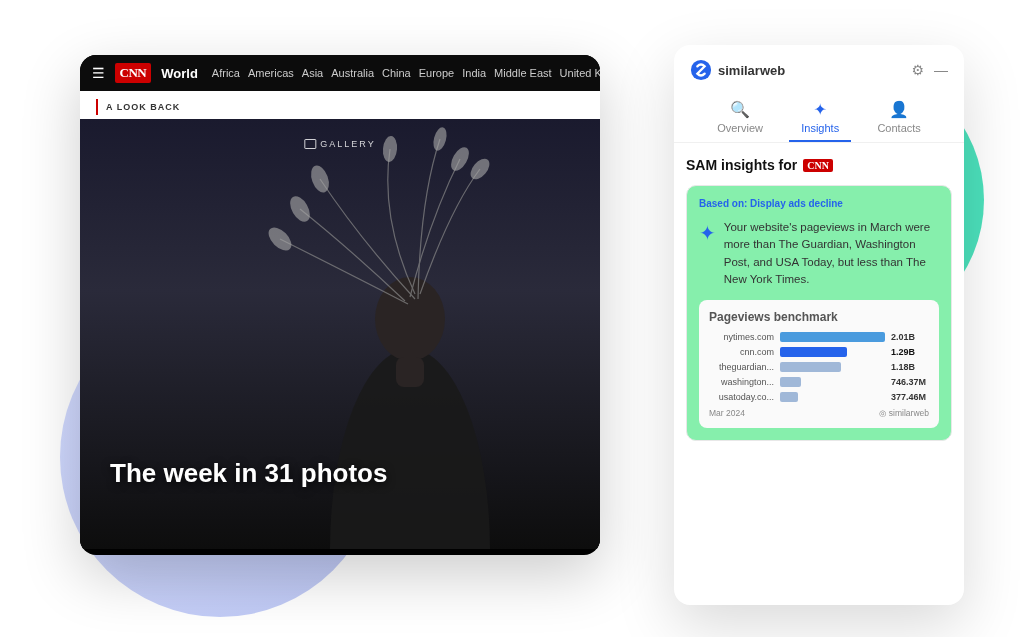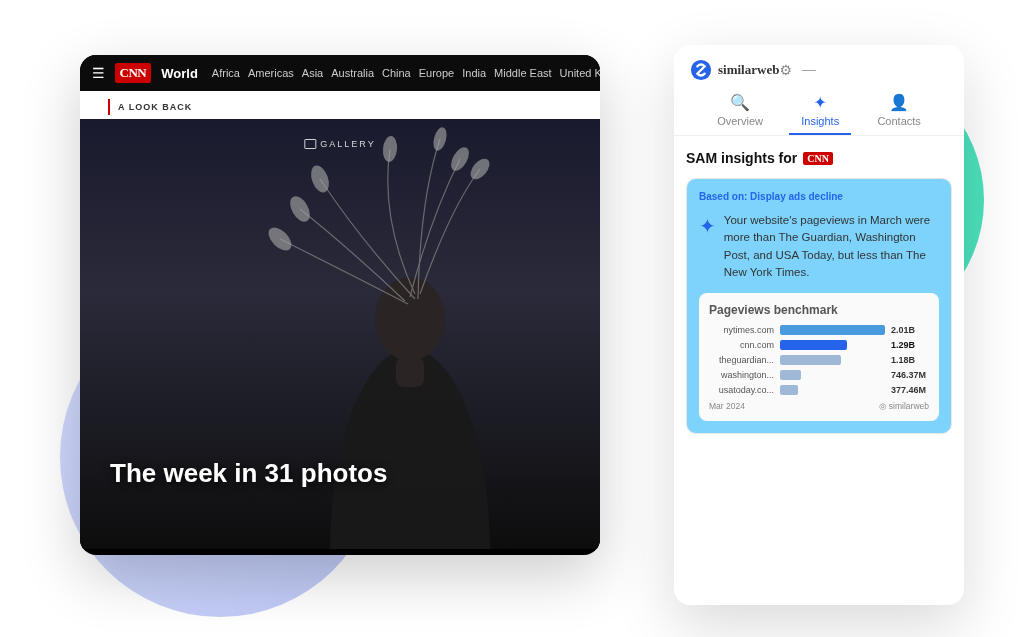--- a/index.html
+++ b/index.html
@@ -89,21 +89,21 @@
     }
     .cnn-nav-link {
       color: #ccc;
       font-size: 11px;
       white-space: nowrap;
     }
 
     
     .cnn-content {
       background: #fff;
-      padding: 8px 28px 4px;
+      padding: 8px 16px 4px;
     }
     .cnn-look-back-label {
       color: #333;
       font-size: 9px;
       font-weight: 600;
       text-transform: uppercase;
       letter-spacing: 1px;
     }
 
     
@@ -175,23 +175,22 @@
     }
 
     
     .sw-header {
       padding: 14px 16px 0;
       border-bottom: 1px solid #f0f0f0;
     }
     .sw-logo-row {
       display: flex;
       align-items: center;
-      justify-content: flex-start;
-      margin-bottom: 4px;
-      font-family: Liberation Serif, serif;
+      justify-content: space-between;
+      margin-bottom: 11px;
     }
     .sw-logo {
       display: flex;
       align-items: center;
       gap: 6px;
     }
     .sw-logo-icon {
       width: 22px;
       height: 22px;
     }
@@ -271,21 +270,21 @@
       color: #fff;
       font-weight: 900;
       font-size: 10px;
       padding: 1px 4px;
       border-radius: 2px;
       font-family: Georgia, serif;
     }
 
     
     .insight-card {
-      background: #7dd3fc;
+      background: #86efac;
       border: 1px solid #e8e8e8;
       border-radius: 10px;
       padding: 12px;
       margin-bottom: 12px;
     }
     .insight-based-on {
       font-size: 10px;
       color: #2563eb;
       font-weight: 600;
       margin-bottom: 10px;

